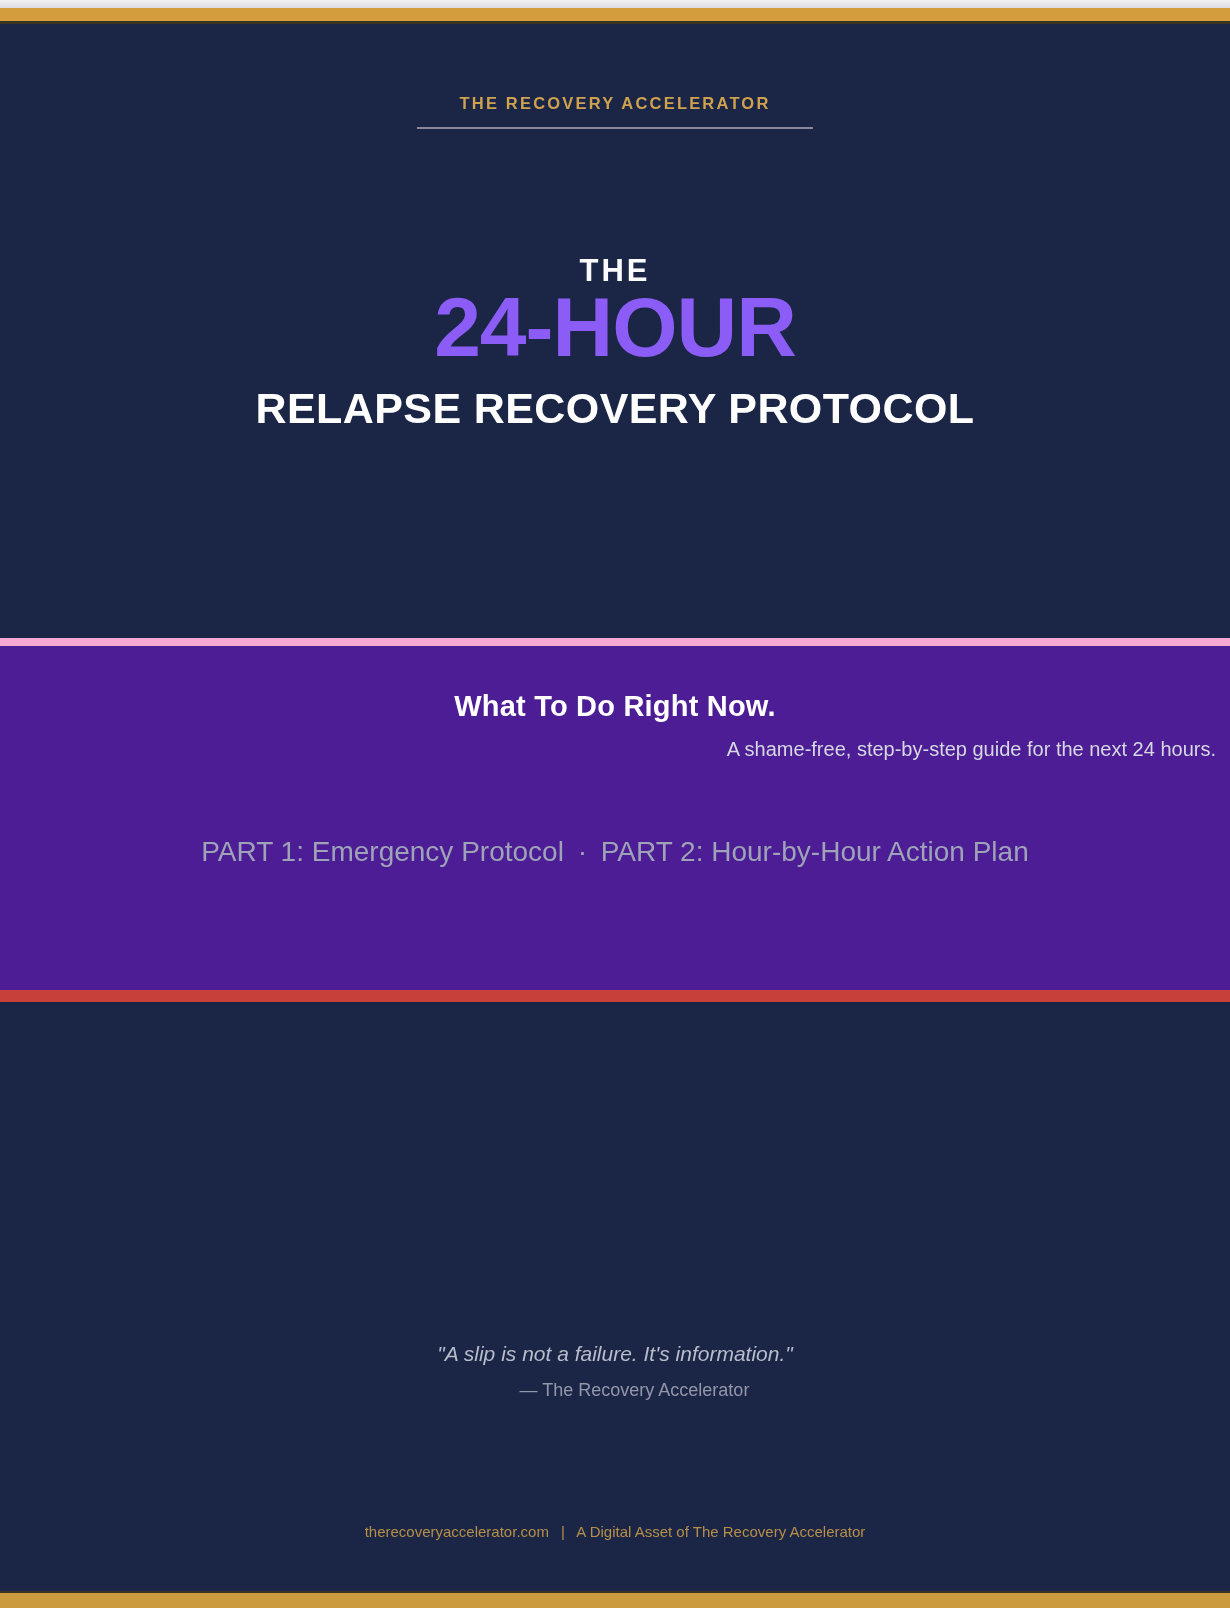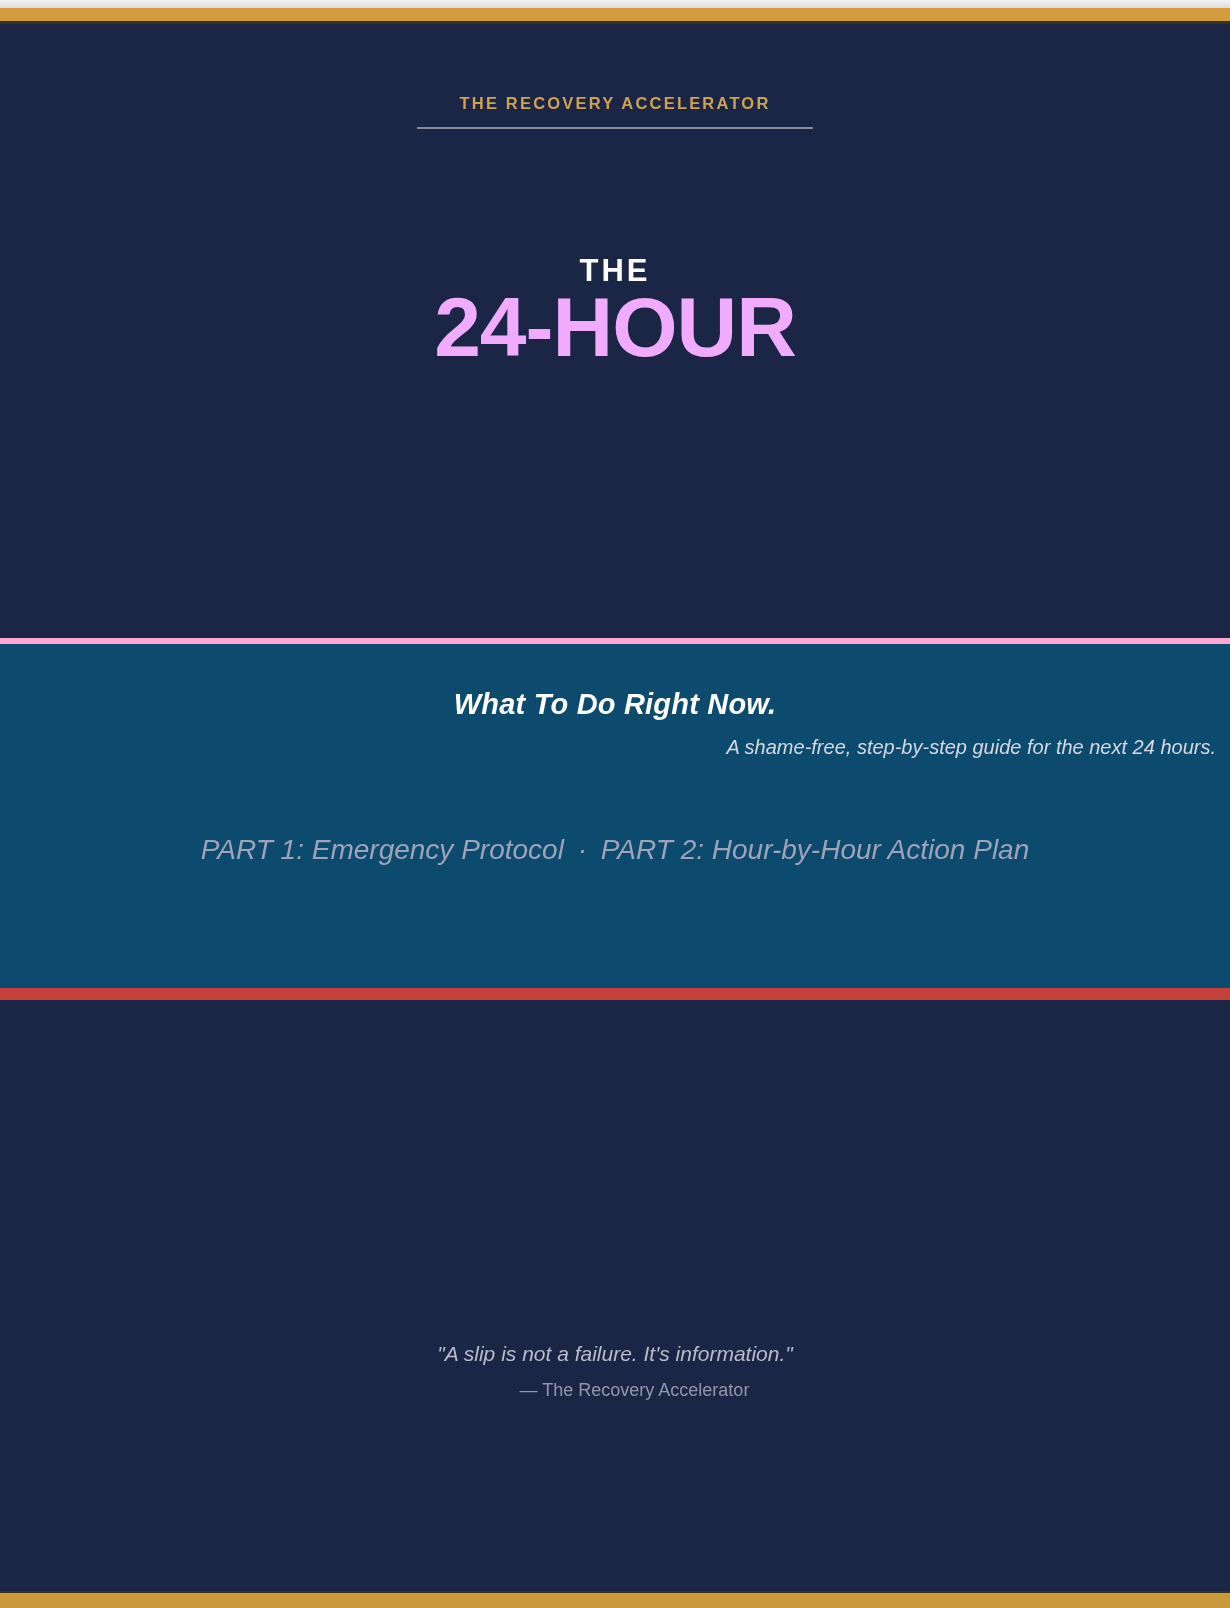--- a/index.html
+++ b/index.html
@@ -78,21 +78,21 @@
     font-size: 31px;
     font-weight: bold;
     letter-spacing: 3px;
     margin-top: 16px;
   }
 
   .title-main {
     position: absolute;
     top: 260px; left: 0; right: 0;
     text-align: center;
-    color: #f0abfc;
+    color: #8b5cf6;
     font-size: 84px;
     line-height: 86px;
     font-weight: bold;
     letter-spacing: -1px;
   }
 
   .title-sub {
     position: absolute;
     top: 360px; left: 0; right: 0;
     text-align: center;
@@ -101,25 +101,24 @@
     line-height: 48px;
     font-weight: bold;
     letter-spacing: 0.4px;
   }
 
   
   .band {
     position: absolute;
     top: 614px; left: 0; right: 0;
     height: 344px;
-    background: #0c4a6e;
-    border-top: 6px solid #f9a8d4;
+    background: #4c1d95;
+    border-top: 8px solid #f9a8d4;
     border-bottom: 12px solid #c8403a;
     box-sizing: content-box;
-    font-style: italic;
   }
 
   .band-title {
     position: absolute;
     top: 44px; left: 0; right: 0;
     text-align: center;
     color: #ffffff;
     font-size: 29px;
     font-weight: bold;
     letter-spacing: 0.2px;
@@ -201,35 +200,41 @@
   <div class="top-gold-bar"></div>
 
   <div class="sheet">
 
     <div class="hero">
       <div class="eyebrow">THE RECOVERY ACCELERATOR</div>
       <div class="eyebrow-rule"></div>
 
       <div class="title-the">THE</div>
       <div class="title-main">24-HOUR</div>
+      <div class="title-sub">RELAPSE RECOVERY PROTOCOL</div>
     </div>
 
     <div class="band">
       <div class="band-title">What To Do Right Now.</div>
       <div class="band-subtitle">A shame-free, step-by-step guide for the next 24 hours.</div>
       <div class="band-parts">
         <span>PART 1: Emergency Protocol</span>
         <span class="sep">·</span>
         <span>PART 2: Hour-by-Hour Action Plan</span>
       </div>
     </div>
 
     <div class="lower">
       <div class="quote">"A slip is not a failure. It's information."</div>
       <div class="quote-attrib">— The Recovery Accelerator</div>
 
+      <div class="footer">
+        <span>therecoveryaccelerator.com</span>
+        <span class="sep">|</span>
+        <span>A Digital Asset of The Recovery Accelerator</span>
+      </div>
     </div>
 
   </div>
 
   <div class="bottom-gold-bar"></div>
 
 </div>
 
 </body></html>

